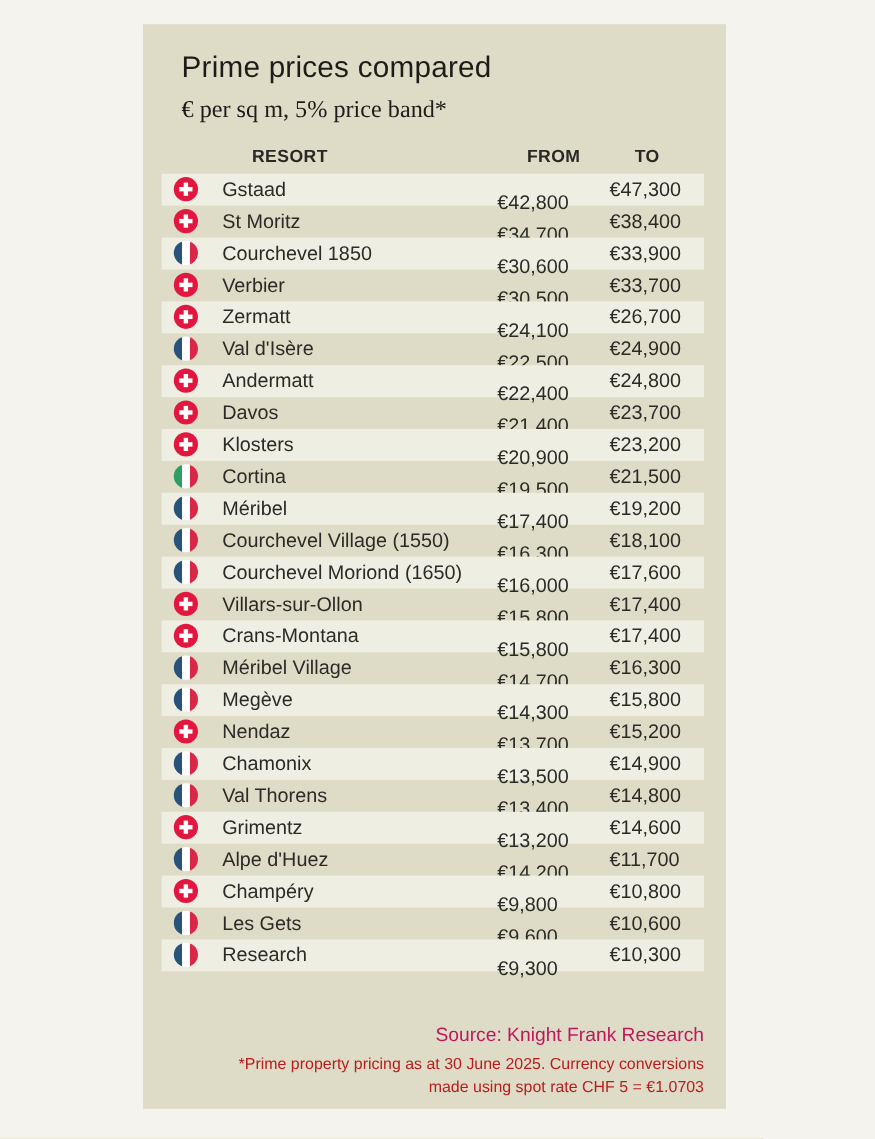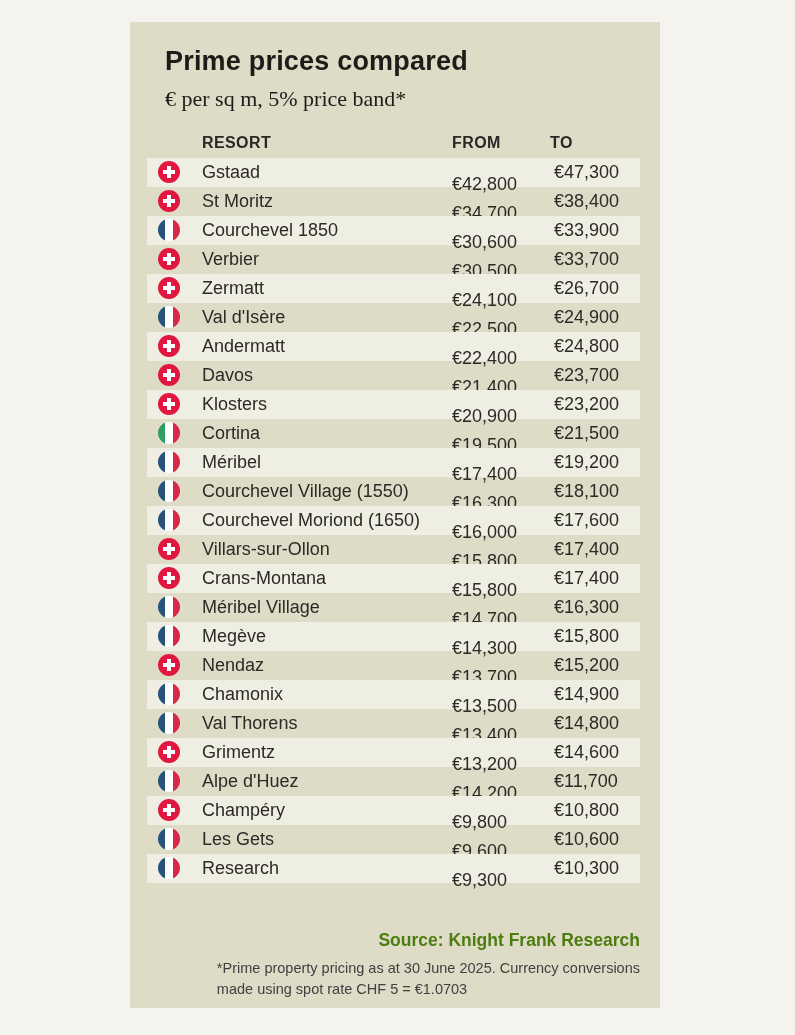--- a/index.html
+++ b/index.html
@@ -22,32 +22,33 @@
     position: relative;
     color: var(--ink);
   }
   .card {
     position: absolute; left: 130px; top: 22px;
     width: 530px; height: 986px;
     background: var(--card-bg);
   }
   .title {
     position: absolute; left: 35px; top: 24px;
-    font-size: 27px; font-weight: 700; letter-spacing: 0.2px;
+    font-size: 27px; font-weight: 400; letter-spacing: 0.2px;
     color: #1e1c19; white-space: nowrap;
   }
   .subtitle {
     position: absolute; left: 35px; top: 64px;
     font-family: "Liberation Serif", serif;
     font-size: 22px; color: #1e1c19; white-space: nowrap;
   }
   .col-head {
     position: absolute; top: 112px;
     font-size: 16px; font-weight: 700; letter-spacing: 0.4px;
     color: #2a2824;
+    margin-left: 27px;
   }
   .col-head.c-resort { left: 72px; }
   .col-head.c-from   { left: 322px; }
   .col-head.c-to     { left: 420px; }
   .rows {
     position: absolute; left: 17px; top: 136px; width: 493px;
   }
   .row { position: relative; height: 29px; }
   .row:nth-child(odd) { background: var(--stripe-bg); }
   .cell {
@@ -74,26 +75,26 @@
   .flag[data-country="fr"] {
     background: linear-gradient(to right,
       var(--french-blue) 0 34%, var(--flag-white) 34% 66%, var(--flag-red) 66%);
   }
   .flag[data-country="it"] {
     background: linear-gradient(to right,
       var(--italian-green) 0 34%, var(--flag-white) 34% 66%, var(--flag-red) 66%);
   }
   .source {
     position: absolute; right: 20px; top: 908px;
-    font-size: 17.5px; color: #4d7c0f; white-space: nowrap; font-weight: bold;
+    font-size: 17.5px; color: #be185d; white-space: nowrap;
   }
   .footnote {
     position: absolute; right: 20px; top: 936px;
-    font-size: 14.5px; line-height: 21px; color: #404040;
-    white-space: nowrap;
+    font-size: 14.5px; line-height: 21px; color: #b91c1c;
+    text-align: right; white-space: nowrap;
   }
 </style>
 </head>
 <body>
 
 <div class="card">
   <div class="title">Prime prices compared</div>
   <div class="subtitle">€ per sq m, 5% price band*</div>
 
   <div class="col-head c-resort">RESORT</div>

